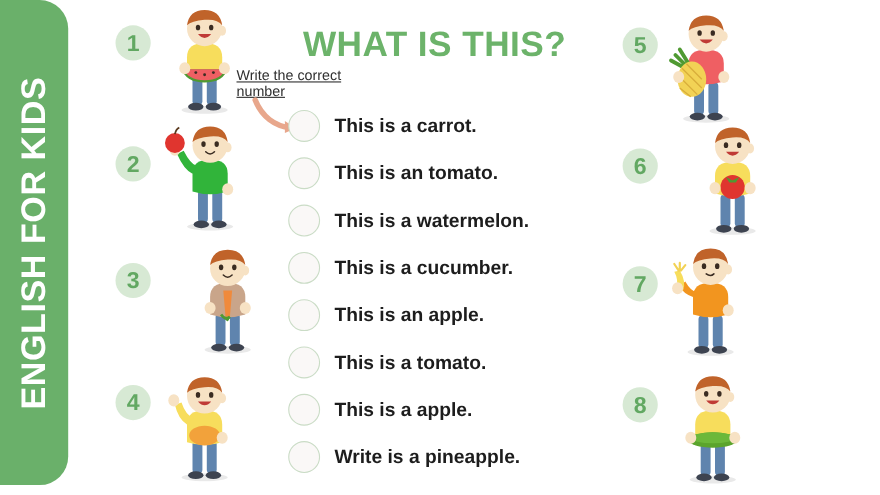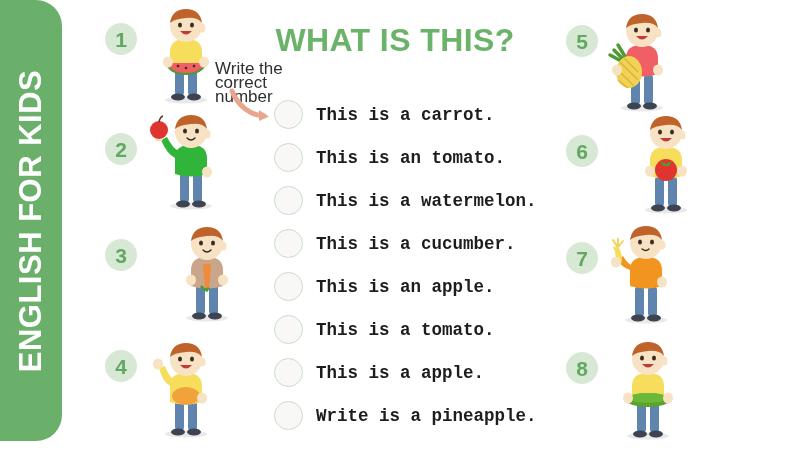--- a/index.html
+++ b/index.html
@@ -55,38 +55,38 @@
 
   
   #hint-block {
     position: absolute;
     left: 215px;
     top: 62px;
     width: 98px;
   }
   #hint-text {
     color: #2f2f2f;
-    font-size: 17px;
+    font-size: 13px;
     line-height: 14px;
+    text-decoration: underline;
   }
   #hint-arrow {
     position: absolute;
     left: 228px;
     top: 88px;
     width: 46px;
     height: 34px;
   }
 
   
   #answer-list {
     position: absolute;
-    left: 274px;
+    left: 262px;
     top: 93px;
     width: 260px;
-    font-family: Liberation Mono, monospace;
   }
   .answer-row {
     display: flex;
     align-items: center;
     height: 43px;
   }
   .answer-circle {
     width: 29px;
     height: 29px;
     border-radius: 50%;

